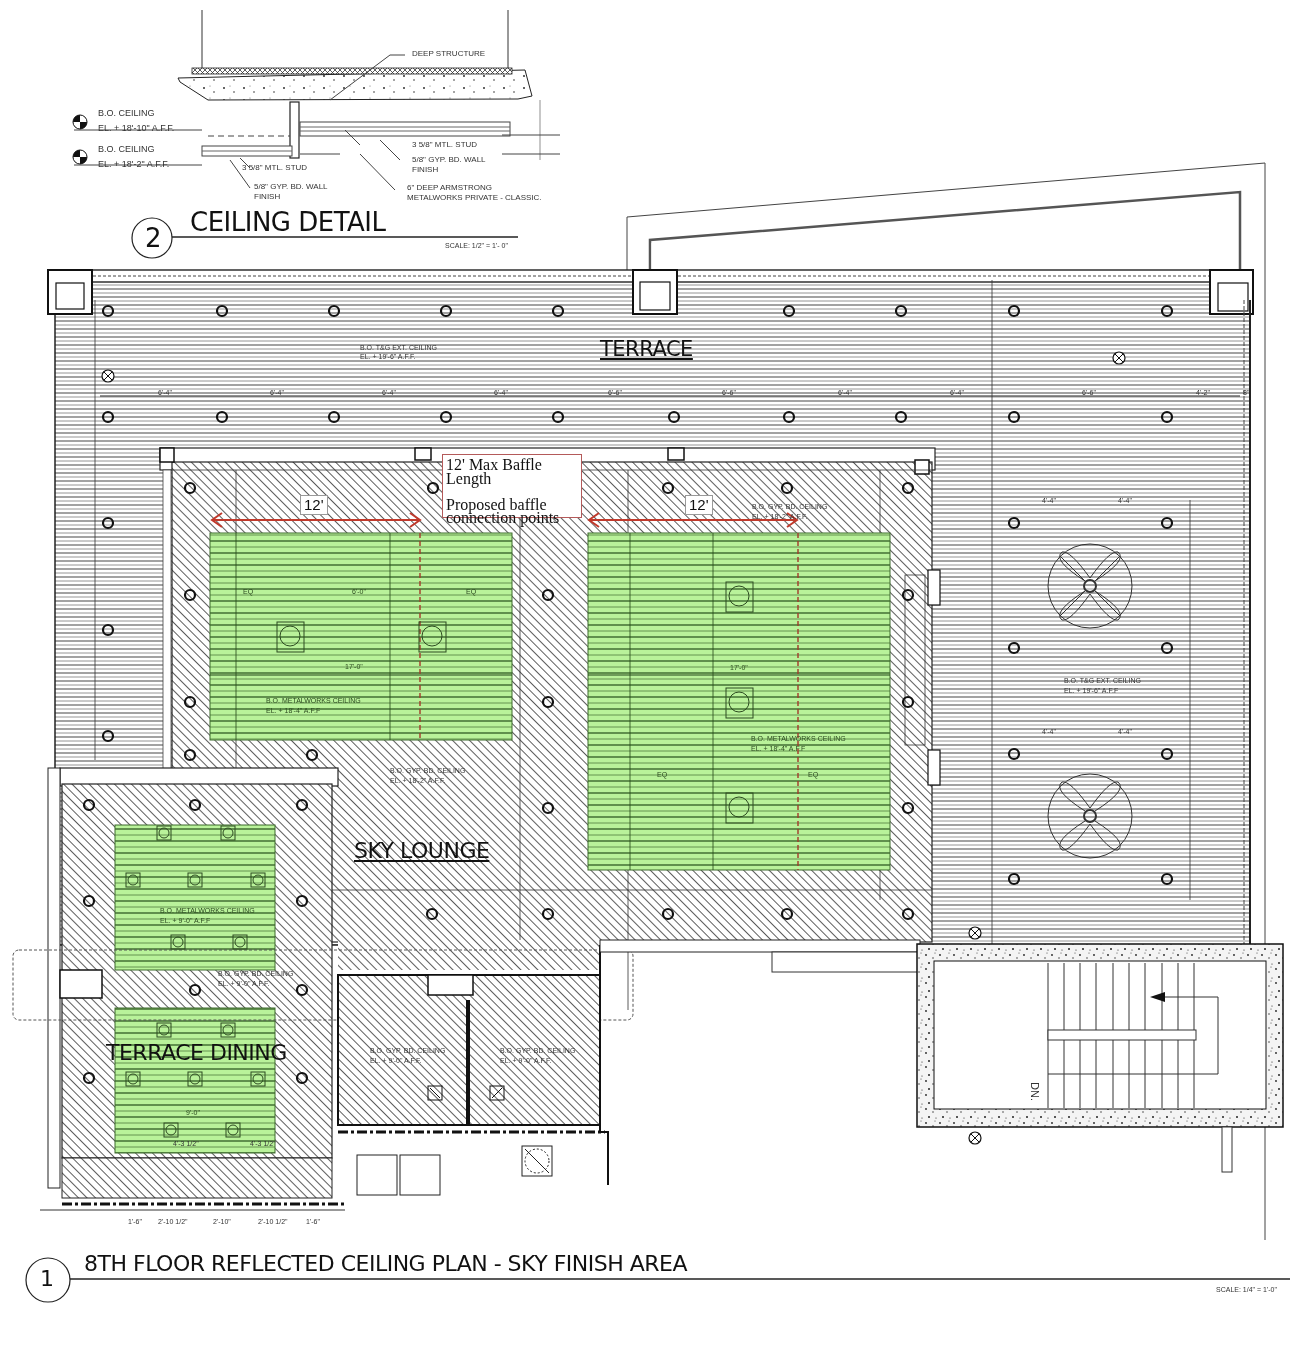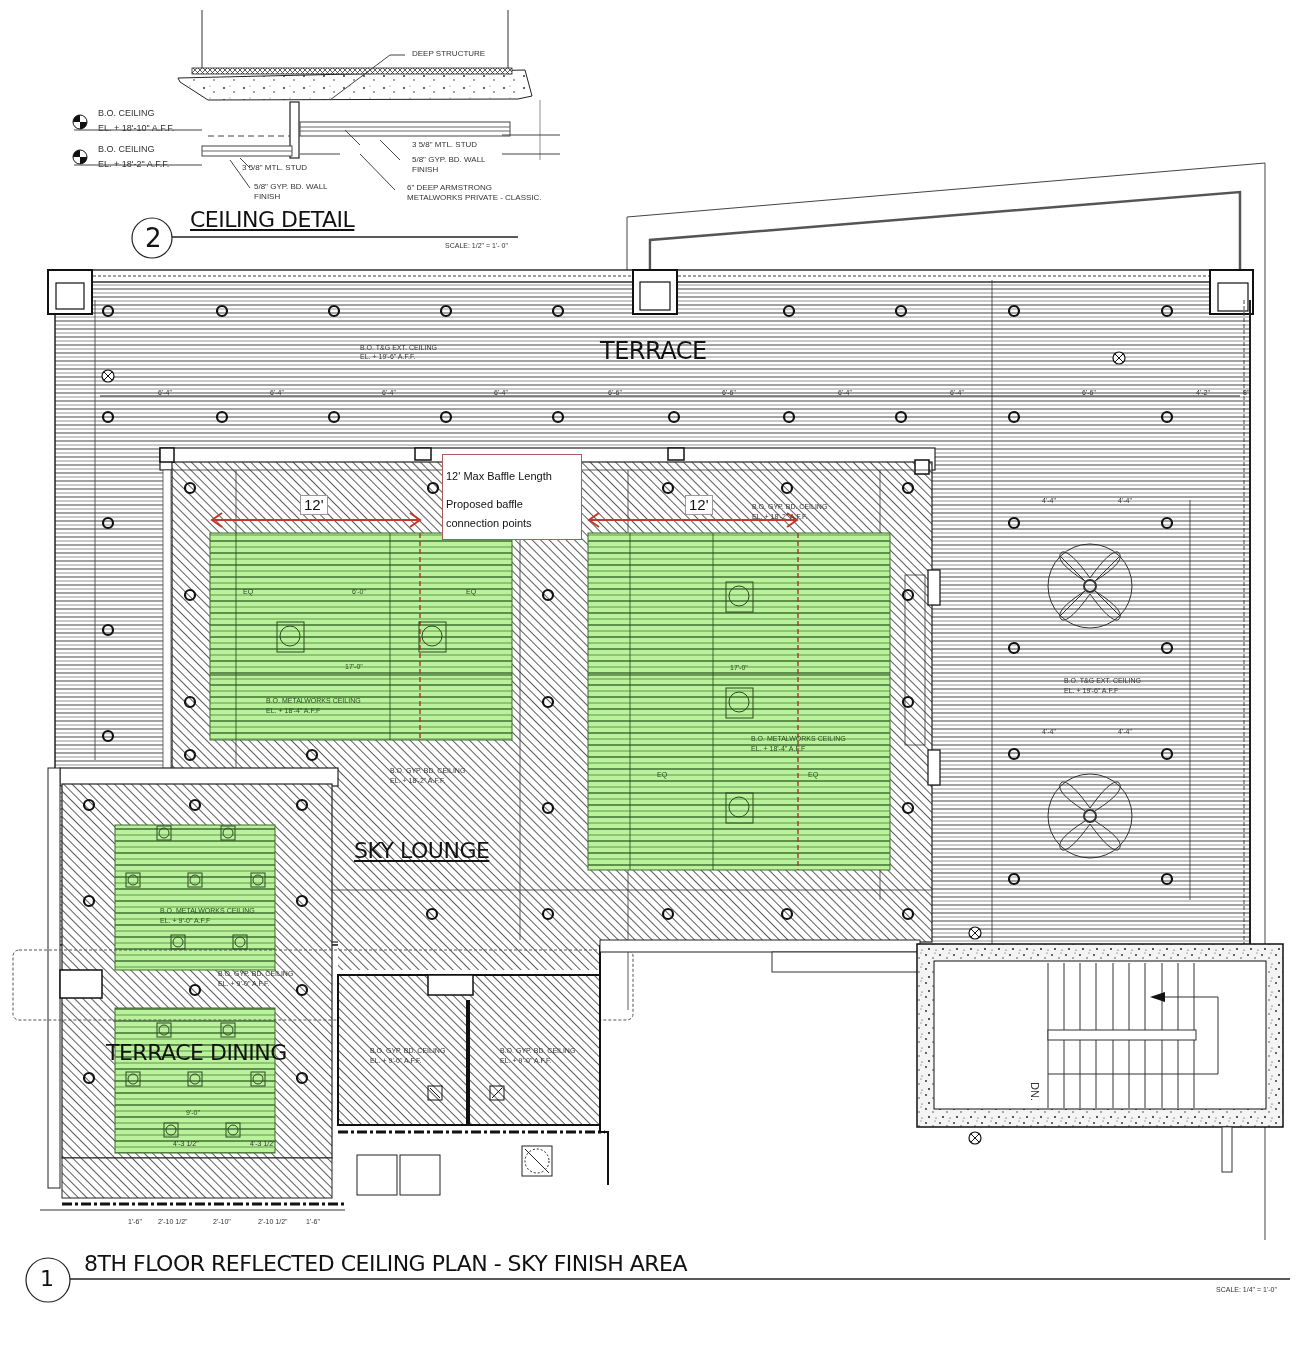--- a/index.html
+++ b/index.html
@@ -1,18 +1,18 @@
 <!DOCTYPE html>
 <html><head>
 <meta charset="utf-8">
 <style>
   html,body{margin:0;padding:0;background:#fff;}
   body{width:1300px;height:1350px;position:relative;overflow:hidden;font-family:"Liberation Sans",sans-serif;color:#111;}
   svg{position:absolute;left:0;top:0;}
-  .note-box{position:absolute;background:#fff;border:1px solid #b45a5a;font-family:Liberation Sans, sans-serif;font-size:11px;line-height:14px;padding:14px 3px;color:#111;}
+  .note-box{position:absolute;background:#fff;border:1px solid #b45a5a;font-family:Liberation Serif, serif;font-size:16px;line-height:14px;padding:3px 3px;color:#111;}
   .tag12{position:absolute;background:#fff;border:1px solid #999;font-family:"Liberation Sans",sans-serif;font-size:15px;padding:0 3px;line-height:18px;color:#111;}
   .big{position:absolute;font-family:"DejaVu Sans",sans-serif;letter-spacing:-0.5px;color:#111;white-space:nowrap;}
   .small{position:absolute;font-family:"Liberation Sans",sans-serif;font-size:8px;color:#333;white-space:nowrap;line-height:10px;}
   .scale{position:absolute;font-family:"Liberation Sans",sans-serif;font-size:7px;color:#333;white-space:nowrap;}
 </style>
 </head>
 <body>
 
 <svg width="1300" height="1350" viewBox="0 0 1300 1350">
   <defs>
@@ -341,39 +341,39 @@
     <rect x="1222" y="1127" width="10" height="45" fill="#fff" stroke="#333"></rect>
   </g>
 
   <g>
     <circle cx="48" cy="1280" r="22" fill="#fff" stroke="#222" stroke-width="1.2"></circle>
     <line x1="70" y1="1279" x2="1290" y2="1279" stroke="#222" stroke-width="1.6"></line>
   </g>
 </svg>
 
 <div class="big" style="left:145px;top:223px;font-size:26px;">2</div>
-<div class="big" style="left:190px;top:207px;font-size:22px;text-decoration:underline;">CEILING DETAIL</div>
+<div class="big" style="left:190px;top:207px;font-size:26px;">CEILING DETAIL</div>
 <div class="scale" style="left:445px;top:242px;">SCALE: 1/2" = 1'- 0"</div>
 
 <div class="small" style="left:412px;top:49px;">DEEP STRUCTURE</div>
 <div class="small" style="left:412px;top:140px;">3 5/8" MTL. STUD</div>
 <div class="small" style="left:412px;top:155px;">5/8" GYP. BD. WALL</div>
 <div class="small" style="left:412px;top:165px;">FINISH</div>
 <div class="small" style="left:242px;top:163px;">3 5/8" MTL. STUD</div>
 <div class="small" style="left:254px;top:182px;">5/8" GYP. BD. WALL</div>
 <div class="small" style="left:254px;top:192px;">FINISH</div>
 <div class="small" style="left:407px;top:183px;">6" DEEP ARMSTRONG</div>
 <div class="small" style="left:407px;top:193px;">METALWORKS PRIVATE - CLASSIC.</div>
 
 <div class="small" style="left:98px;top:108px;font-size:9px;">B.O. CEILING</div>
 <div class="small" style="left:98px;top:123px;font-size:9px;">EL. + 18'-10" A.F.F.</div>
 <div class="small" style="left:98px;top:144px;font-size:9px;">B.O. CEILING</div>
 <div class="small" style="left:98px;top:159px;font-size:9px;">EL. + 18'-2" A.F.F.</div>
 
-<div class="big" style="left:600px;top:337px;font-size:24px;">TERRACE</div>
+<div class="big" style="left:600px;top:337px;font-size:21px;text-decoration:underline;">TERRACE</div>
 <div class="big" style="left:354px;top:838px;font-size:22px;text-decoration:underline;background:rgba(255,255,255,0);">SKY LOUNGE</div>
 <div class="big" style="left:106px;top:1040px;font-size:22px;">TERRACE DINING</div>
 
 <div class="small" style="left:360px;top:343px;font-size:7px;">B.O. T&amp;G EXT. CEILING</div>
 <div class="small" style="left:360px;top:352px;font-size:7px;">EL. + 19'-6" A.F.F.</div>
 <div class="small" style="left:1064px;top:676px;font-size:7px;">B.O. T&amp;G EXT. CEILING</div>
 <div class="small" style="left:1064px;top:686px;font-size:7px;">EL. + 19'-6" A.F.F</div>
 <div class="small" style="left:266px;top:696px;font-size:7px;color:#2c4a20;">B.O. METALWORKS CEILING</div>
 <div class="small" style="left:266px;top:706px;font-size:7px;color:#2c4a20;">EL. + 18'-4" A.F.F</div>
 <div class="small" style="left:751px;top:734px;font-size:7px;color:#2c4a20;">B.O. METALWORKS CEILING</div>
@@ -425,18 +425,18 @@
 <div class="small" style="left:258px;top:1217px;font-size:7px;">2'-10 1/2"</div>
 <div class="small" style="left:306px;top:1217px;font-size:7px;">1'-6"</div>
 
 <div class="small" style="left:1040px;top:1082px;font-size:11px;transform:rotate(90deg);transform-origin:left top;">DN.</div>
 
 <div class="tag12" style="left:300px;top:495px;">12'</div>
 <div class="tag12" style="left:685px;top:495px;">12'</div>
 <div class="note-box" style="left:442px;top:454px;width:132px;height:56px;">
   <div>12' Max Baffle Length</div>
   <div style="height:12px;"></div>
-  <div style="line-height:19px;">Proposed baffle connection points</div>
+  <div style="line-height:13px;">Proposed baffle connection points</div>
 </div>
 
 <div class="big" style="left:40px;top:1266px;font-size:22px;">1</div>
 <div class="big" style="left:84px;top:1251px;font-size:22px;">8TH FLOOR REFLECTED CEILING PLAN - SKY FINISH AREA</div>
 <div class="scale" style="left:1216px;top:1286px;">SCALE: 1/4" = 1'-0"</div>
 
 </body></html>

